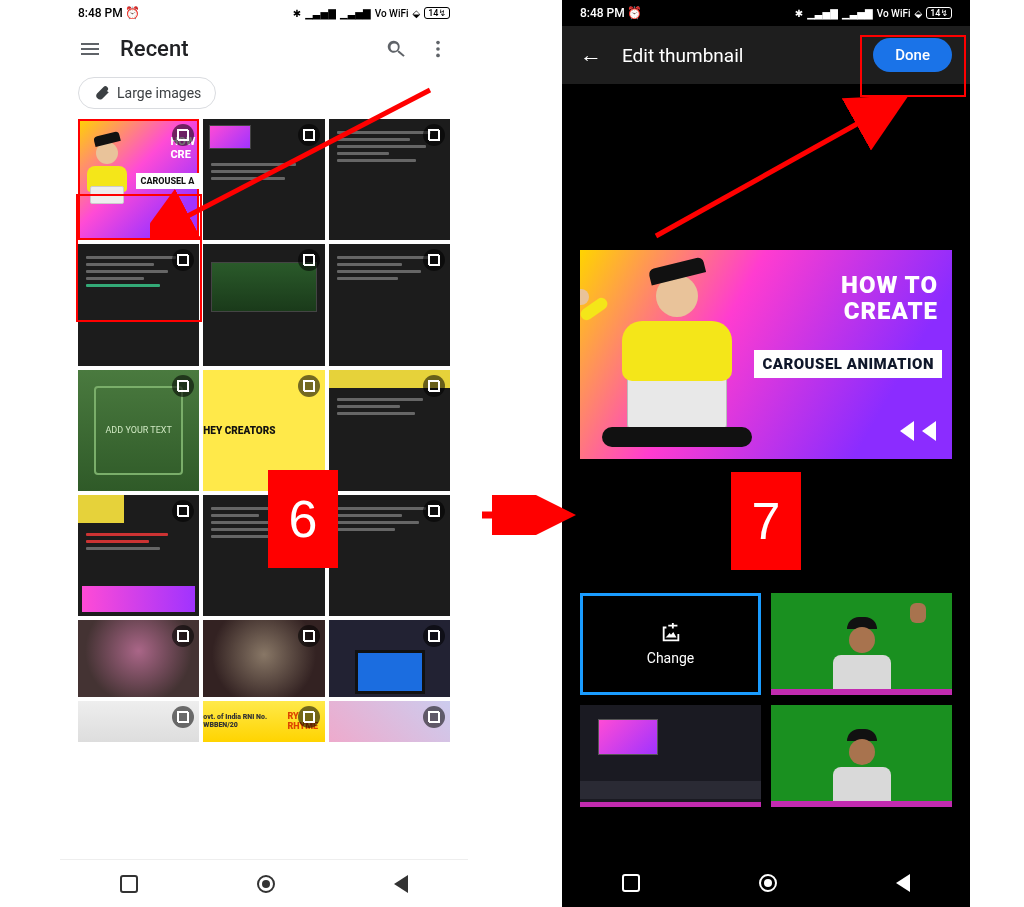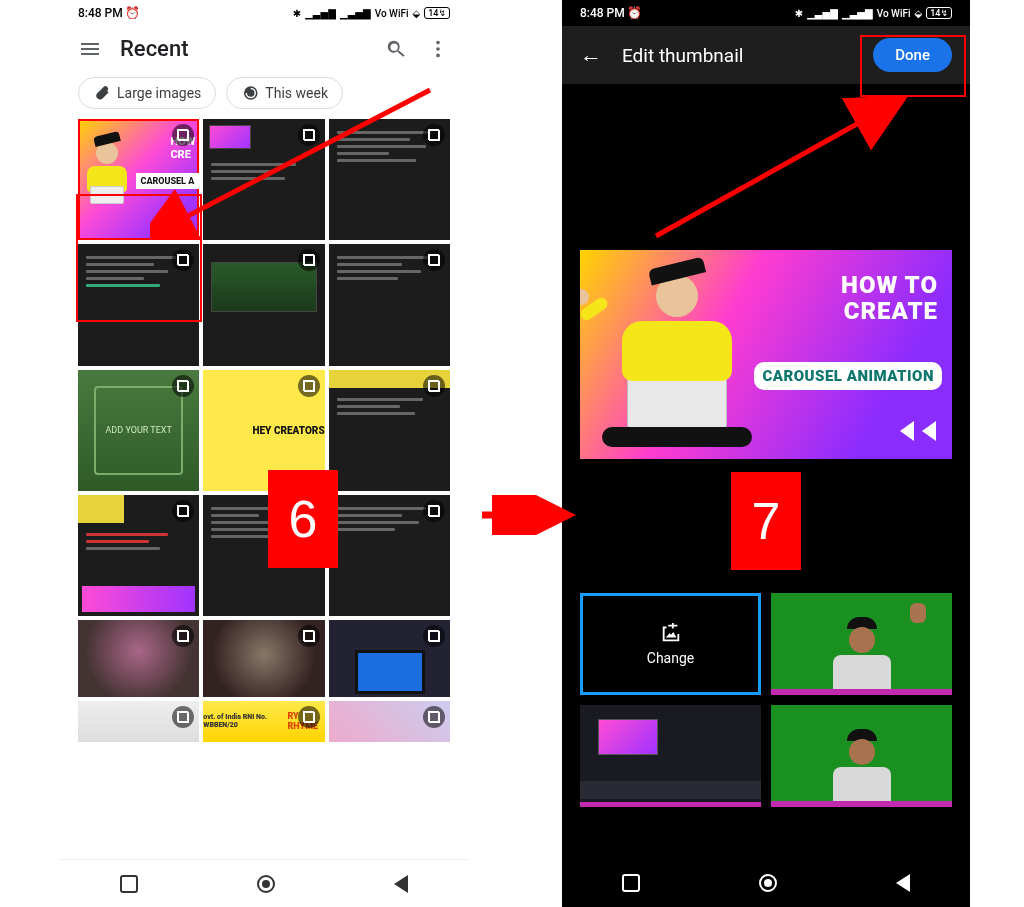--- a/index.html
+++ b/index.html
@@ -41,21 +41,21 @@
   .thumb-main .txt { position: absolute; right: 4px; top: 16px; color: #fff; font-weight: 800; font-size: 11px; text-align: left; }
   .thumb-main .band { position: absolute; right: 0; top: 54px; background: #fff; color: #111; font-weight: 800; font-size: 9px; padding: 3px 5px; }
 
   .tile.dark { background: #1c1c1c; }
   .tile.dark .lines { position: absolute; inset: 8px; }
   .tile.dark .line { height: 3px; background: #666; margin: 4px 0; border-radius: 1px; }
   .tile.dark .mini { position: absolute; top: 6px; left: 6px; width: 42px; height: 24px; background: linear-gradient(135deg,#ff4bd6,#a033ff); border: 1px solid #444; }
 
   .tile.green-board { background: linear-gradient(#4a7a3f,#2f5a28); }
   .tile.green-board .inner { position: absolute; inset: 16px; border: 2px solid #7aae6a; border-radius: 4px; display:flex; align-items:center; justify-content:center; color:#cfe8c2; font-size:9px; text-align:center; }
-  .tile.yellow-card { background: #ffe94a; display: flex; align-items: center; justify-content: flex-end; font-weight: 900; font-size: 10px; text-align:center; color:#111; }
+  .tile.yellow-card { background: #ffe94a; display: flex; align-items: center; justify-content: flex-start; font-weight: 900; font-size: 10px; text-align:center; color:#111; }
   .tile.blur { background: radial-gradient(circle at 50% 40%, #a68, #433 70%); }
   .tile.screen-blue { background: #223; }
   .tile.screen-blue .mon { position: absolute; left: 26px; top: 30px; width: 70px; height: 44px; background: #1b6de0; border: 3px solid #111; }
 
   .row4 .tile { aspect-ratio: 3/1.9; }
   .row5 .tile { aspect-ratio: 3/1; overflow:hidden; }
   .tile.rhyme { background: linear-gradient(#ffe94a,#ffd400); color:#d40; font-weight:900; font-size:9px; display:flex; flex-direction:row; align-items:center; justify-content:center; }
 
   
   .navbar { position: absolute; bottom: 0; left: 0; right: 0; height: 48px; display: flex; align-items: center; justify-content: space-around; }
@@ -77,21 +77,21 @@
   .preview { width: 100%; aspect-ratio: 16/9; background: linear-gradient(120deg, #ffd400 0%, #ff3cd0 38%, #8b2cff 80%); position: relative; overflow: hidden; }
   .preview .pp { position: absolute; left: 3%; top: 6%; width: 46%; height: 90%; }
   .preview .pp .cap2 { width: 56px; height: 16px; background: #111; border-radius: 6px 6px 0 0; margin: 0 auto; transform: rotate(-14deg); }
   .preview .pp .head2 { width: 42px; height: 42px; background: #e9c39a; border-radius: 50%; margin: -4px auto 0; }
   .preview .pp .body2 { width: 110px; height: 60px; background: #f4e619; border-radius: 20px 20px 10px 10px; margin: 4px auto 0; position: relative; }
   .preview .pp .arm-l { position: absolute; left: -12px; top: 40px; width: 30px; height: 12px; background: #f4e619; border-radius: 6px; transform: rotate(-35deg); }
   .preview .pp .fist { position: absolute; left: -18px; top: 26px; width: 16px; height: 16px; background: #e9c39a; border-radius: 50%; }
   .preview .pp .lap { width: 100px; height: 58px; background: #e8e8e8; border-radius: 4px; margin: -10px auto 0; border: 1px solid #bbb; }
   .preview .pp .legs { width: 150px; height: 20px; background: #111; border-radius: 12px; margin: -2px auto 0; }
   .preview .headline { position: absolute; right: 14px; top: 22px; color: #fff; text-align: right; font-weight: 900; font-size: 24px; line-height: 1.1; letter-spacing: 1px; }
-  .preview .subband { position: absolute; right: 10px; top: 112px; background: #fff; color: #0f766e; font-weight: 900; padding: 5px 8px; font-size: 15px; letter-spacing: 0.5px; border-radius: 10px; }
+  .preview .subband { position: absolute; right: 10px; top: 100px; background: #fff; color: #0f172a; font-weight: 900; padding: 5px 8px; font-size: 15px; letter-spacing: 0.5px; }
   .preview .arrows { position: absolute; right: 16px; bottom: 18px; display: flex; gap: 8px; }
   .preview .arrows span { width: 0; height: 0; border-top: 10px solid transparent; border-bottom: 10px solid transparent; border-right: 14px solid #fff; }
 
   .thumb-opts { display: grid; grid-template-columns: 1fr 1fr; gap: 10px; padding: 14px 18px; margin-top: 110px; text-align: center; }
   .thumb-opt { aspect-ratio: 16/9; position: relative; overflow: hidden; }
   .thumb-opt.change { border: 3px solid #1a9cff; background: #000; display: flex; flex-direction: column; align-items: center; justify-content: center; color: #fff; font-size: 14px; gap: 6px; cursor: pointer; }
   .thumb-opt.greenscreen { background: #1a9020; position: relative; }
   .thumb-opt.greenscreen .man { position: absolute; left: 50%; bottom: 0; transform: translateX(-50%); width: 64px; }
   .thumb-opt.greenscreen .man .mh { width: 26px; height: 26px; background: #a8734e; border-radius: 50%; margin: 0 auto; }
   .thumb-opt.greenscreen .man .hair { width: 30px; height: 12px; background: #111; border-radius: 12px 12px 0 0; margin: 0 auto -2px; }
@@ -147,26 +147,20 @@
         </svg>
     </div>
   </div>
 
   <div class="chip-row">
     <div class="chip">
       <svg viewBox="0 0 24 24">
           <path fill="currentColor" d="M21 11l-8.6 8.6a5 5 0 01-7-7L14 4a3.5 3.5 0 015 5l-8.6 8.5a2 2 0 01-2.8-2.8L15 7"></path>
         </svg>
       <span>Large images</span>
-    </div>
-    <div class="chip">
-      <svg viewBox="0 0 24 24">
-          <path fill="currentColor" d="M13 3a9 9 0 100 18 9 9 0 000-18zm0 2a7 7 0 11-7 7h2a5 5 0 105-5V3z"></path>
-        </svg>
-      <span>This week</span>
     </div>
   </div>
 
 
   <div class="grid">
 
     <div class="tile thumb-main selected">
       <div class="person">
           <div class="cap"></div>
           <div class="head"></div>

